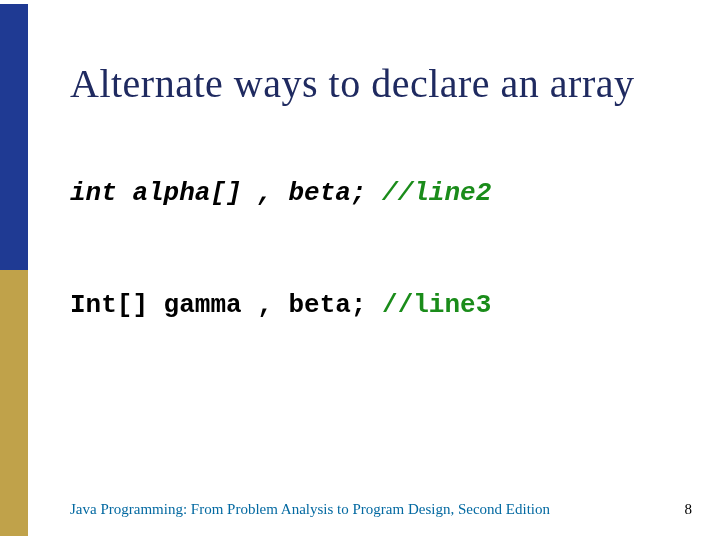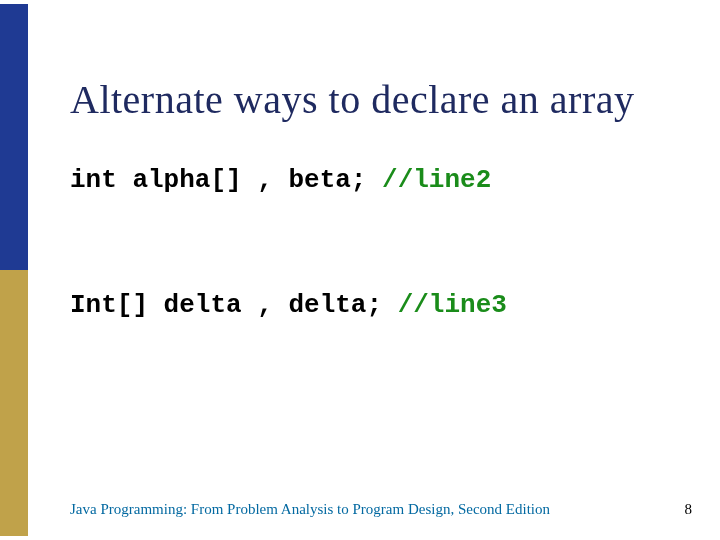--- a/index.html
+++ b/index.html
@@ -24,37 +24,37 @@
     background: #1f3a93;
     flex: 1;
   }
   .stripe-gold {
     background: #c0a24a;
     flex: 1;
   }
   .title {
     position: absolute;
     left: 70px;
-    top: 76px;
+    top: 60px;
     font-size: 40px;
     color: #1f2a60;
     font-weight: normal;
     letter-spacing: 0.5px;
   }
   .code-line {
     position: absolute;
     left: 70px;
     font-family: "Courier New", Courier, monospace;
     font-size: 26px;
     font-weight: bold;
     white-space: pre;
   }
   .code-black { color: #000000; }
   .code-green { color: #1a8c1a; }
-  .line2 { top: 165px; }
+  .line2 { top: 178px; font-style: italic; }
   .line3 { top: 290px; }
   .footer {
     position: absolute;
     left: 70px;
     bottom: 22px;
     font-size: 15px;
     color: #0369a1;
   }
   .page-num {
     position: absolute;
@@ -69,16 +69,16 @@
 
 <div class="side-stripe">
   <div class="stripe-blue"></div>
   <div class="stripe-gold"></div>
 </div>
 
 <h1 class="title">Alternate ways to declare an array</h1>
 
 <div class="code-line line2"><span class="code-black">int alpha[] , beta; </span><span class="code-green">//line2</span></div>
 
-<div class="code-line line3"><span class="code-black">Int[] delta , delta; </span><span class="code-green">//line3</span></div>
+<div class="code-line line3"><span class="code-black">Int[] gamma , beta; </span><span class="code-green">//line3</span></div>
 
 <div class="footer">Java Programming: From Problem Analysis to Program Design, Second Edition</div>
 <div class="page-num">8</div>
 
 </body></html>

